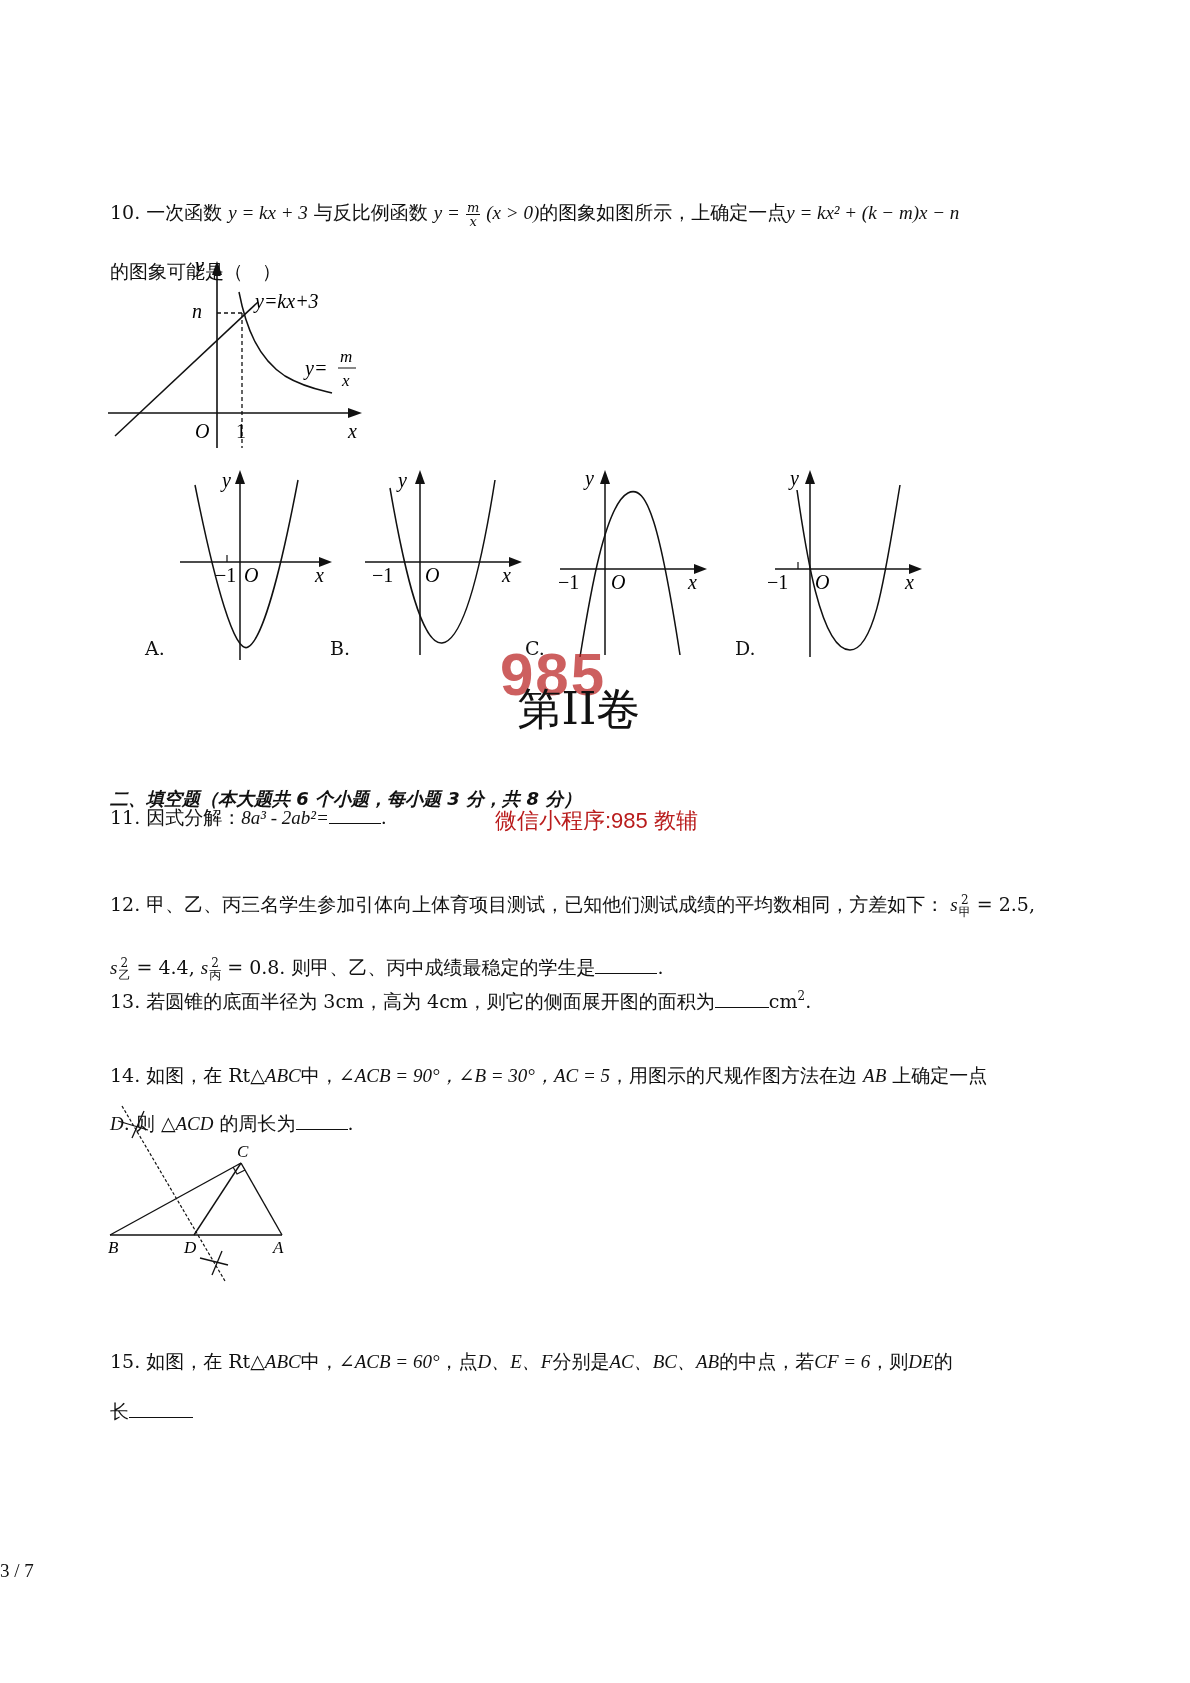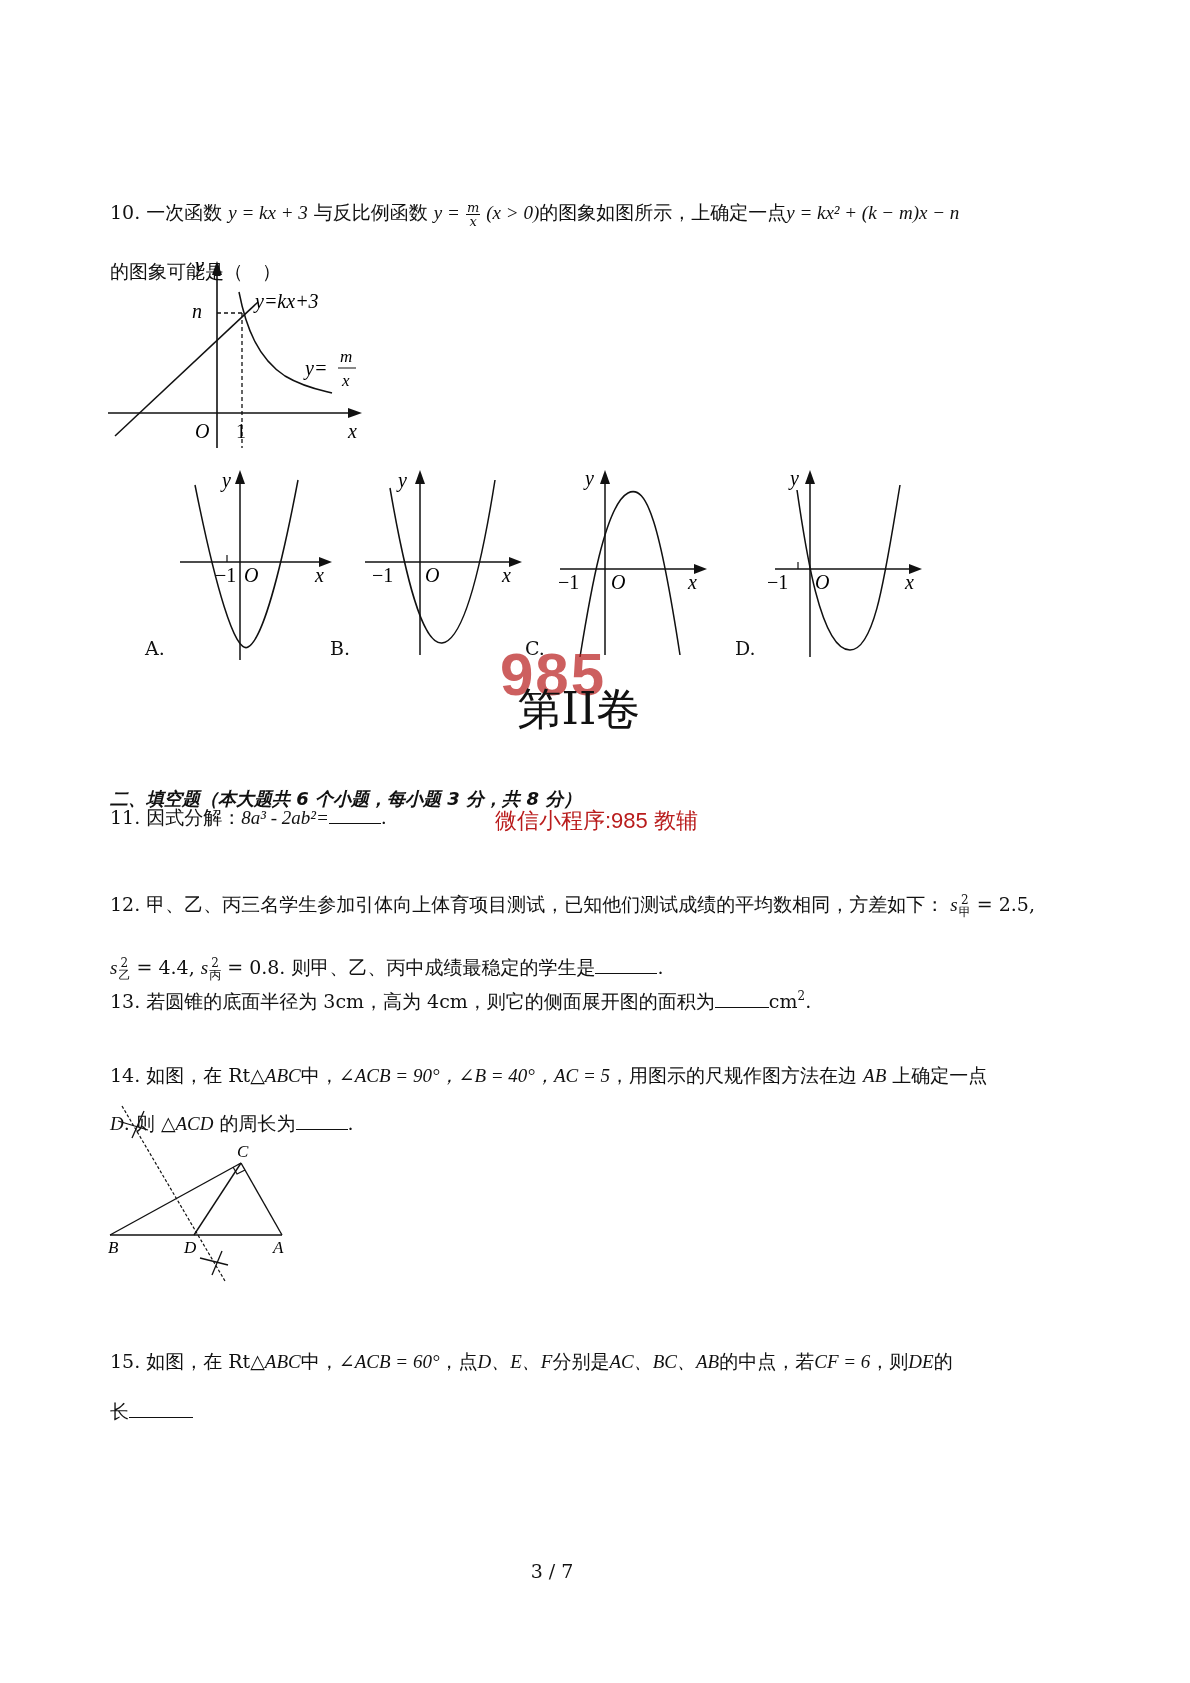--- a/index.html
+++ b/index.html
@@ -11,21 +11,21 @@
   .blank { display:inline-block; border-bottom:1.6px solid #111; height:18px; vertical-align:baseline; }
   .bold { font-weight:bold; font-family:"DejaVu Sans","Liberation Sans",sans-serif;font-style:italic; }
   .frac { display:inline-block; vertical-align:middle; text-align:center; font-size:13px; line-height:13px; font-style:italic; }
   .frac .num { display:block; border-bottom:1px solid #111; padding:0 1px; }
   .frac .den { display:block; }
   .sup { font-size:12px; position:relative; top:-8px; }
   .supsub { display:inline-block; vertical-align:middle; line-height:12px; font-size:12px; text-align:center; margin-left:1px; }
   .supsub span { display:block; }
   .title2 { position:absolute; left:0; width:1158px; top:680px; text-align:center; font-size:44px; font-family:"DejaVu Serif",serif; }
   .watermark { position:absolute; color:#b91c1c; font-family:"Liberation Sans",sans-serif; }
-  .pagenum { position:absolute; left:0; width:1104px; top:1560px; text-align:center; font-size:19px; }
+  .pagenum { position:absolute; left:0; width:1104px; top:1560px; text-align:left; font-size:19px;font-family:Liberation Serif, serif; }
   svg text { font-family:"Liberation Serif","DejaVu Serif",serif; }
 </style>
 </head>
 <body>
 
 <div class="line" style="top:163px;">
   <span>10.</span>
   <span>一次函数</span>
   <span class="math">y = kx + 3</span>
   <span>与反比例函数</span>
@@ -140,21 +140,21 @@
   <span>则甲、乙、丙中成绩最稳定的学生是</span><span class="blank" style="width:62px;"></span><span>.</span>
 </div>
 
 <div class="line" style="top:952px;text-align:right;">
   <span>13.</span>
   <span>若圆锥的底面半径为 3cm，高为 4cm，则它的侧面展开图的面积为</span><span class="blank" style="width:54px;"></span><span>cm</span><span class="sup">2</span><span>.</span>
 </div>
 
 <div class="line" style="top:1026px;">
   <span>14.</span>
-  <span>如图，在 Rt</span><span class="math">△ABC</span><span>中，</span><span class="math">∠ACB = 90°，∠B = 40°，AC = 5</span><span>，用图示的尺规作图方法在边</span>
+  <span>如图，在 Rt</span><span class="math">△ABC</span><span>中，</span><span class="math">∠ACB = 90°，∠B = 30°，AC = 5</span><span>，用图示的尺规作图方法在边</span>
   <span class="math">AB</span>
   <span>上确定一点</span>
 </div>
 <div class="line" style="top:1074px;">
   <span class="math">D</span><span>. 则</span>
   <span class="math">△ACD</span>
   <span>的周长为</span><span class="blank" style="width:52px;"></span><span>.</span>
 </div>
 
 <svg class="abs" style="left:100px;top:1103px;" width="200" height="190">

